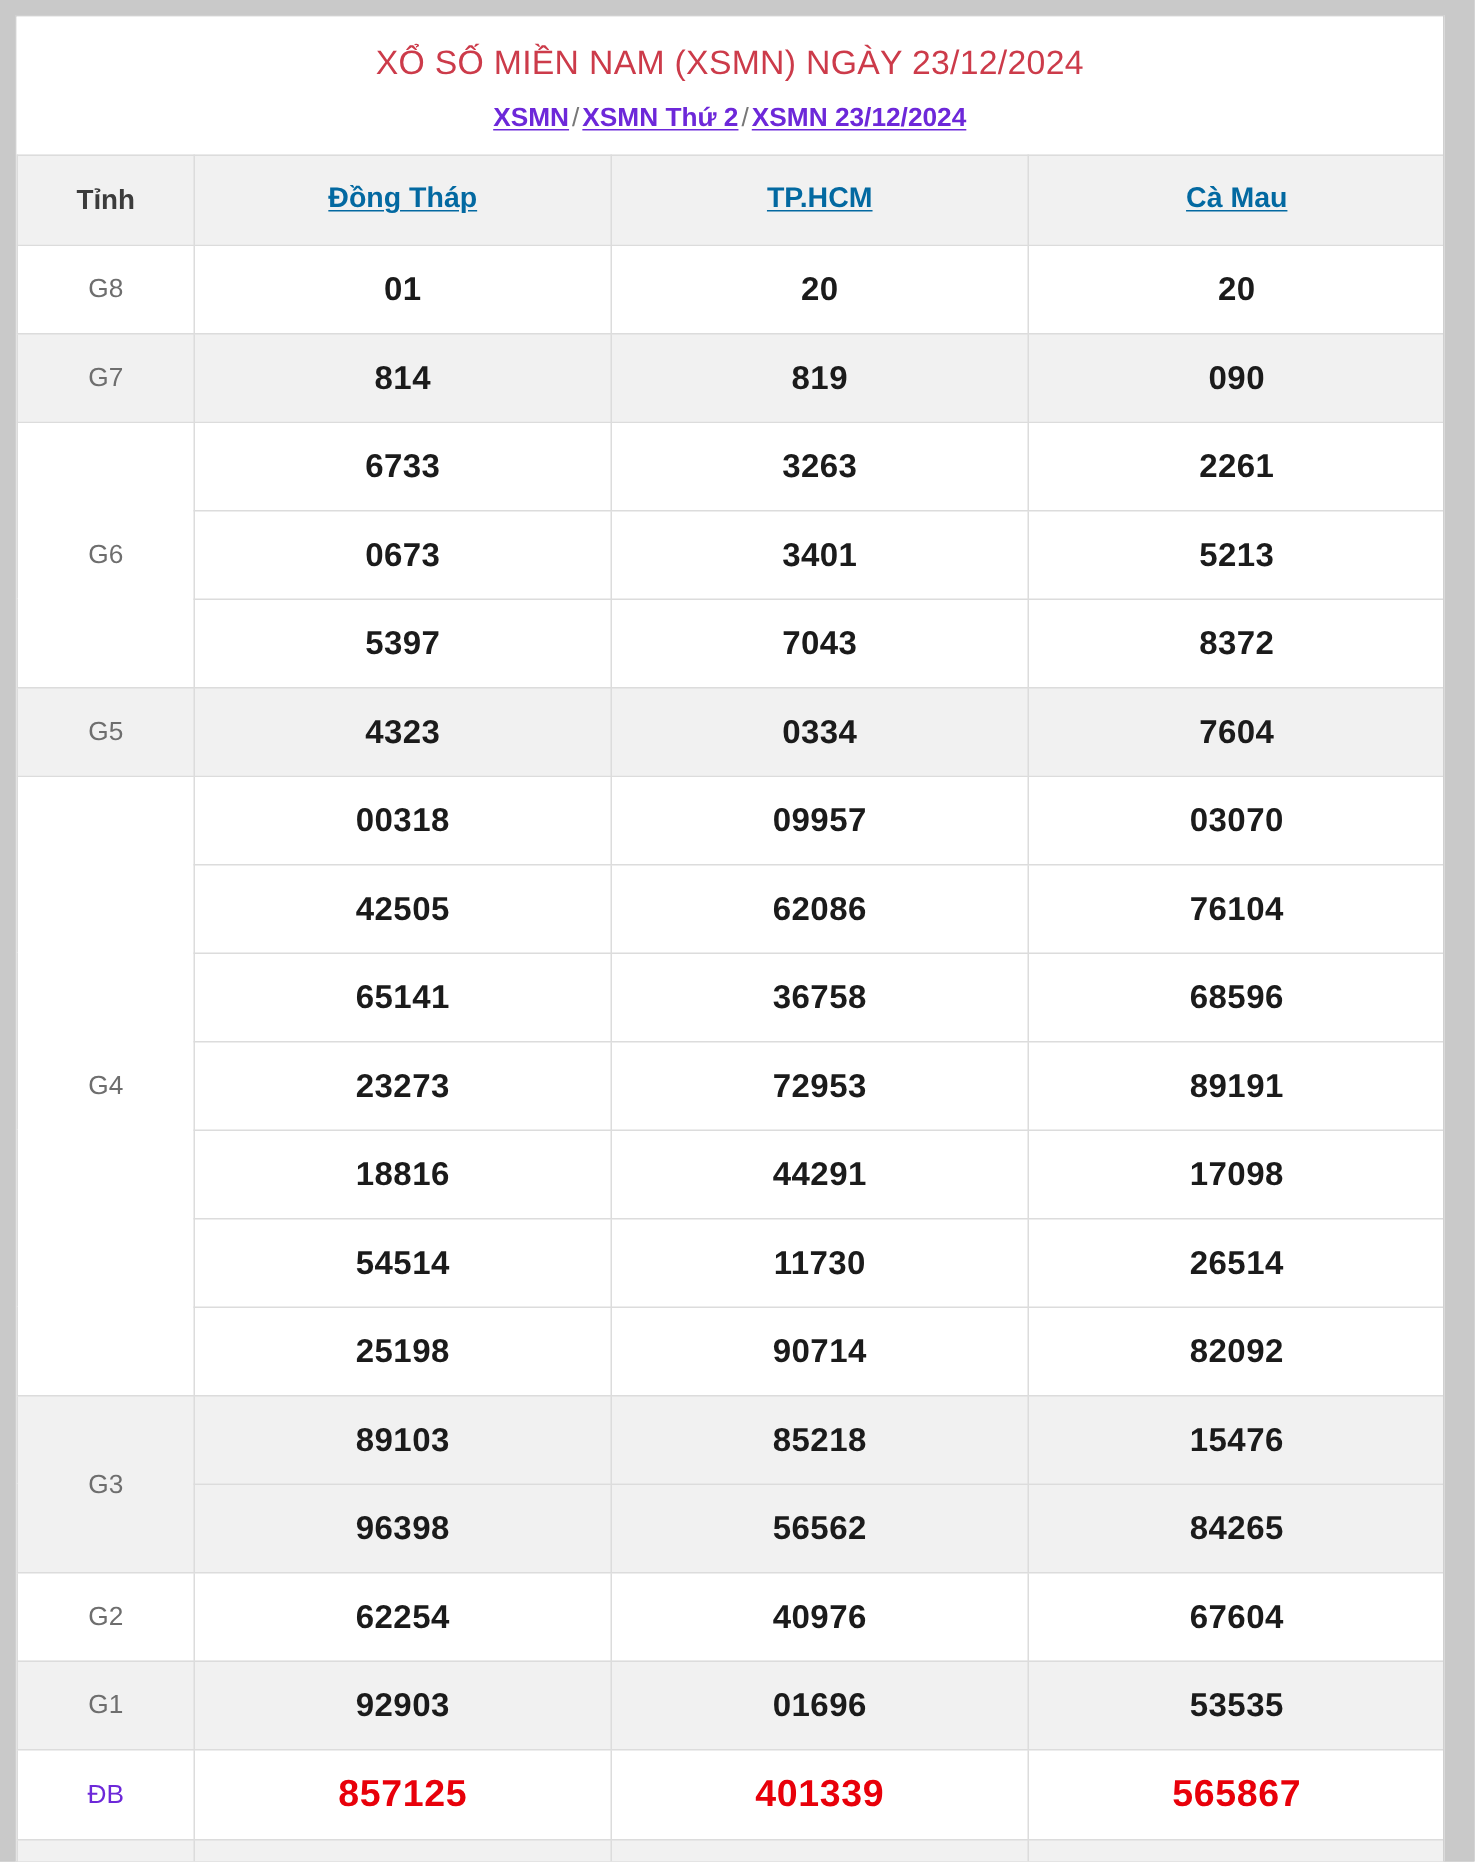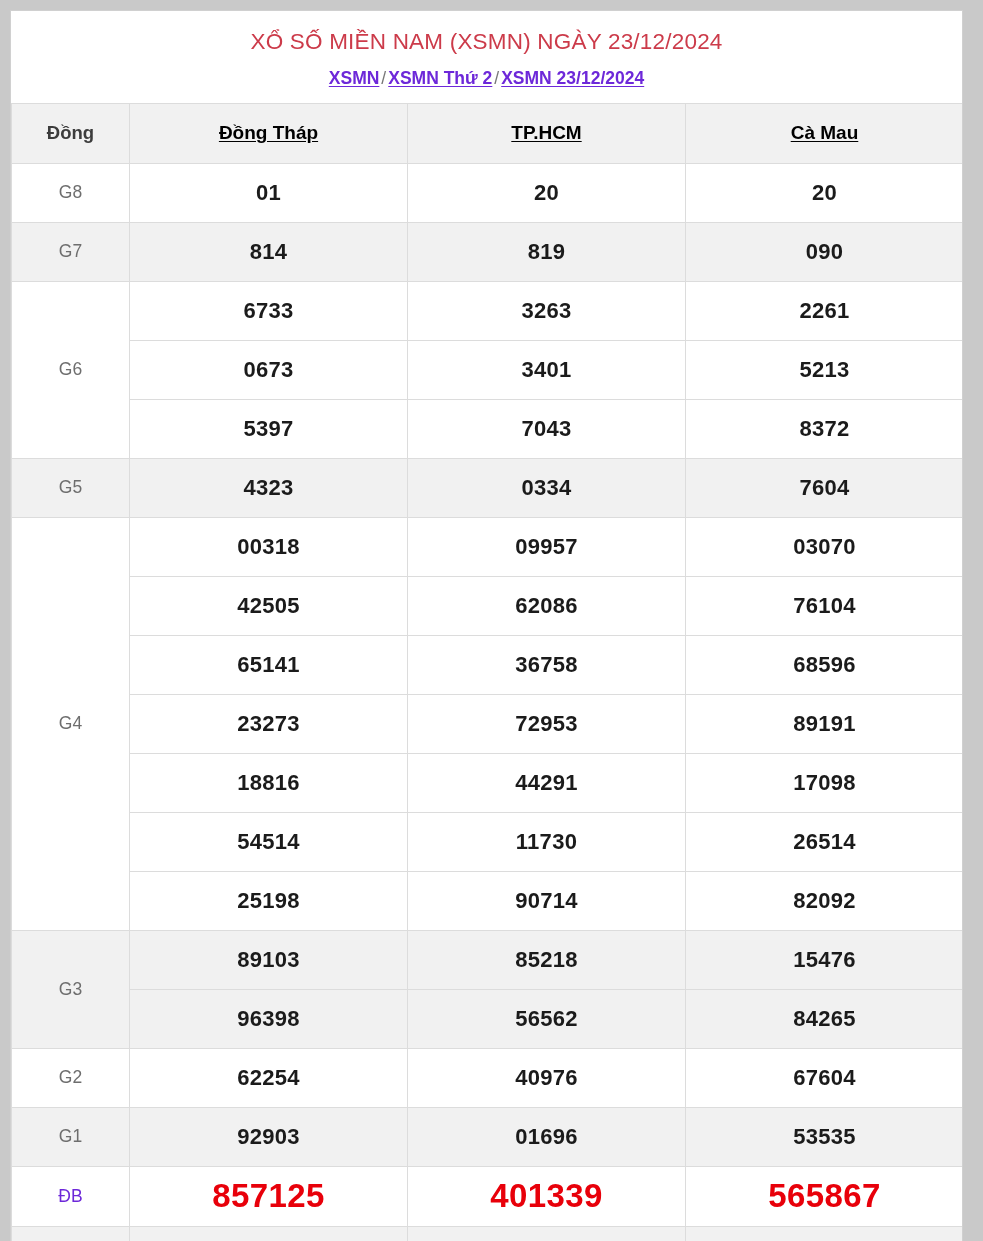--- a/index.html
+++ b/index.html
@@ -92,21 +92,21 @@
     color: #3c3c3c;
     height: 60px;
   }
 
   th.prov-head {
     height: 60px;
     font-size: 19px;
     font-weight: 700;
   }
   th.prov-head a {
-    color: #000000;
+    color: #0369a1;
     text-decoration: underline;
     text-underline-offset: 2px;
     cursor: pointer;
   }
 
   td.prize-label {
     font-size: 17.5px;
     font-weight: 400;
     color: #6e6e6e;
   }
@@ -121,21 +121,21 @@
   tr.row-alt { background: #f1f1f1; }
   tr.row-plain { background: #ffffff; }
 
   
   td.db-label {
     font-size: 17.5px;
     color: #6d28d9;
     font-weight: 400;
   }
   td.db-num {
-    font-size: 33px;
+    font-size: 25px;
     font-weight: 700;
     color: #e8000a;
     letter-spacing: 0.4px;
     margin-top: 27px;
   }
 
   
   .h-std { height: 59px; }
   .h-db  { height: 60px; }
   .h-cut { height: 26px; }
@@ -156,21 +156,21 @@
 
     <table class="results">
       <colgroup>
         <col class="c-prize">
         <col class="c-prov">
         <col class="c-prov">
         <col class="c-prov">
       </colgroup>
       <thead>
         <tr>
-          <th class="prize-head">Đồng</th>
+          <th class="prize-head">Tỉnh</th>
           <th class="prov-head">
             <a>Đồng Tháp</a>
           </th>
           <th class="prov-head">
             <a>TP.HCM</a>
           </th>
           <th class="prov-head">
             <a>Cà Mau</a>
           </th>
         </tr>

